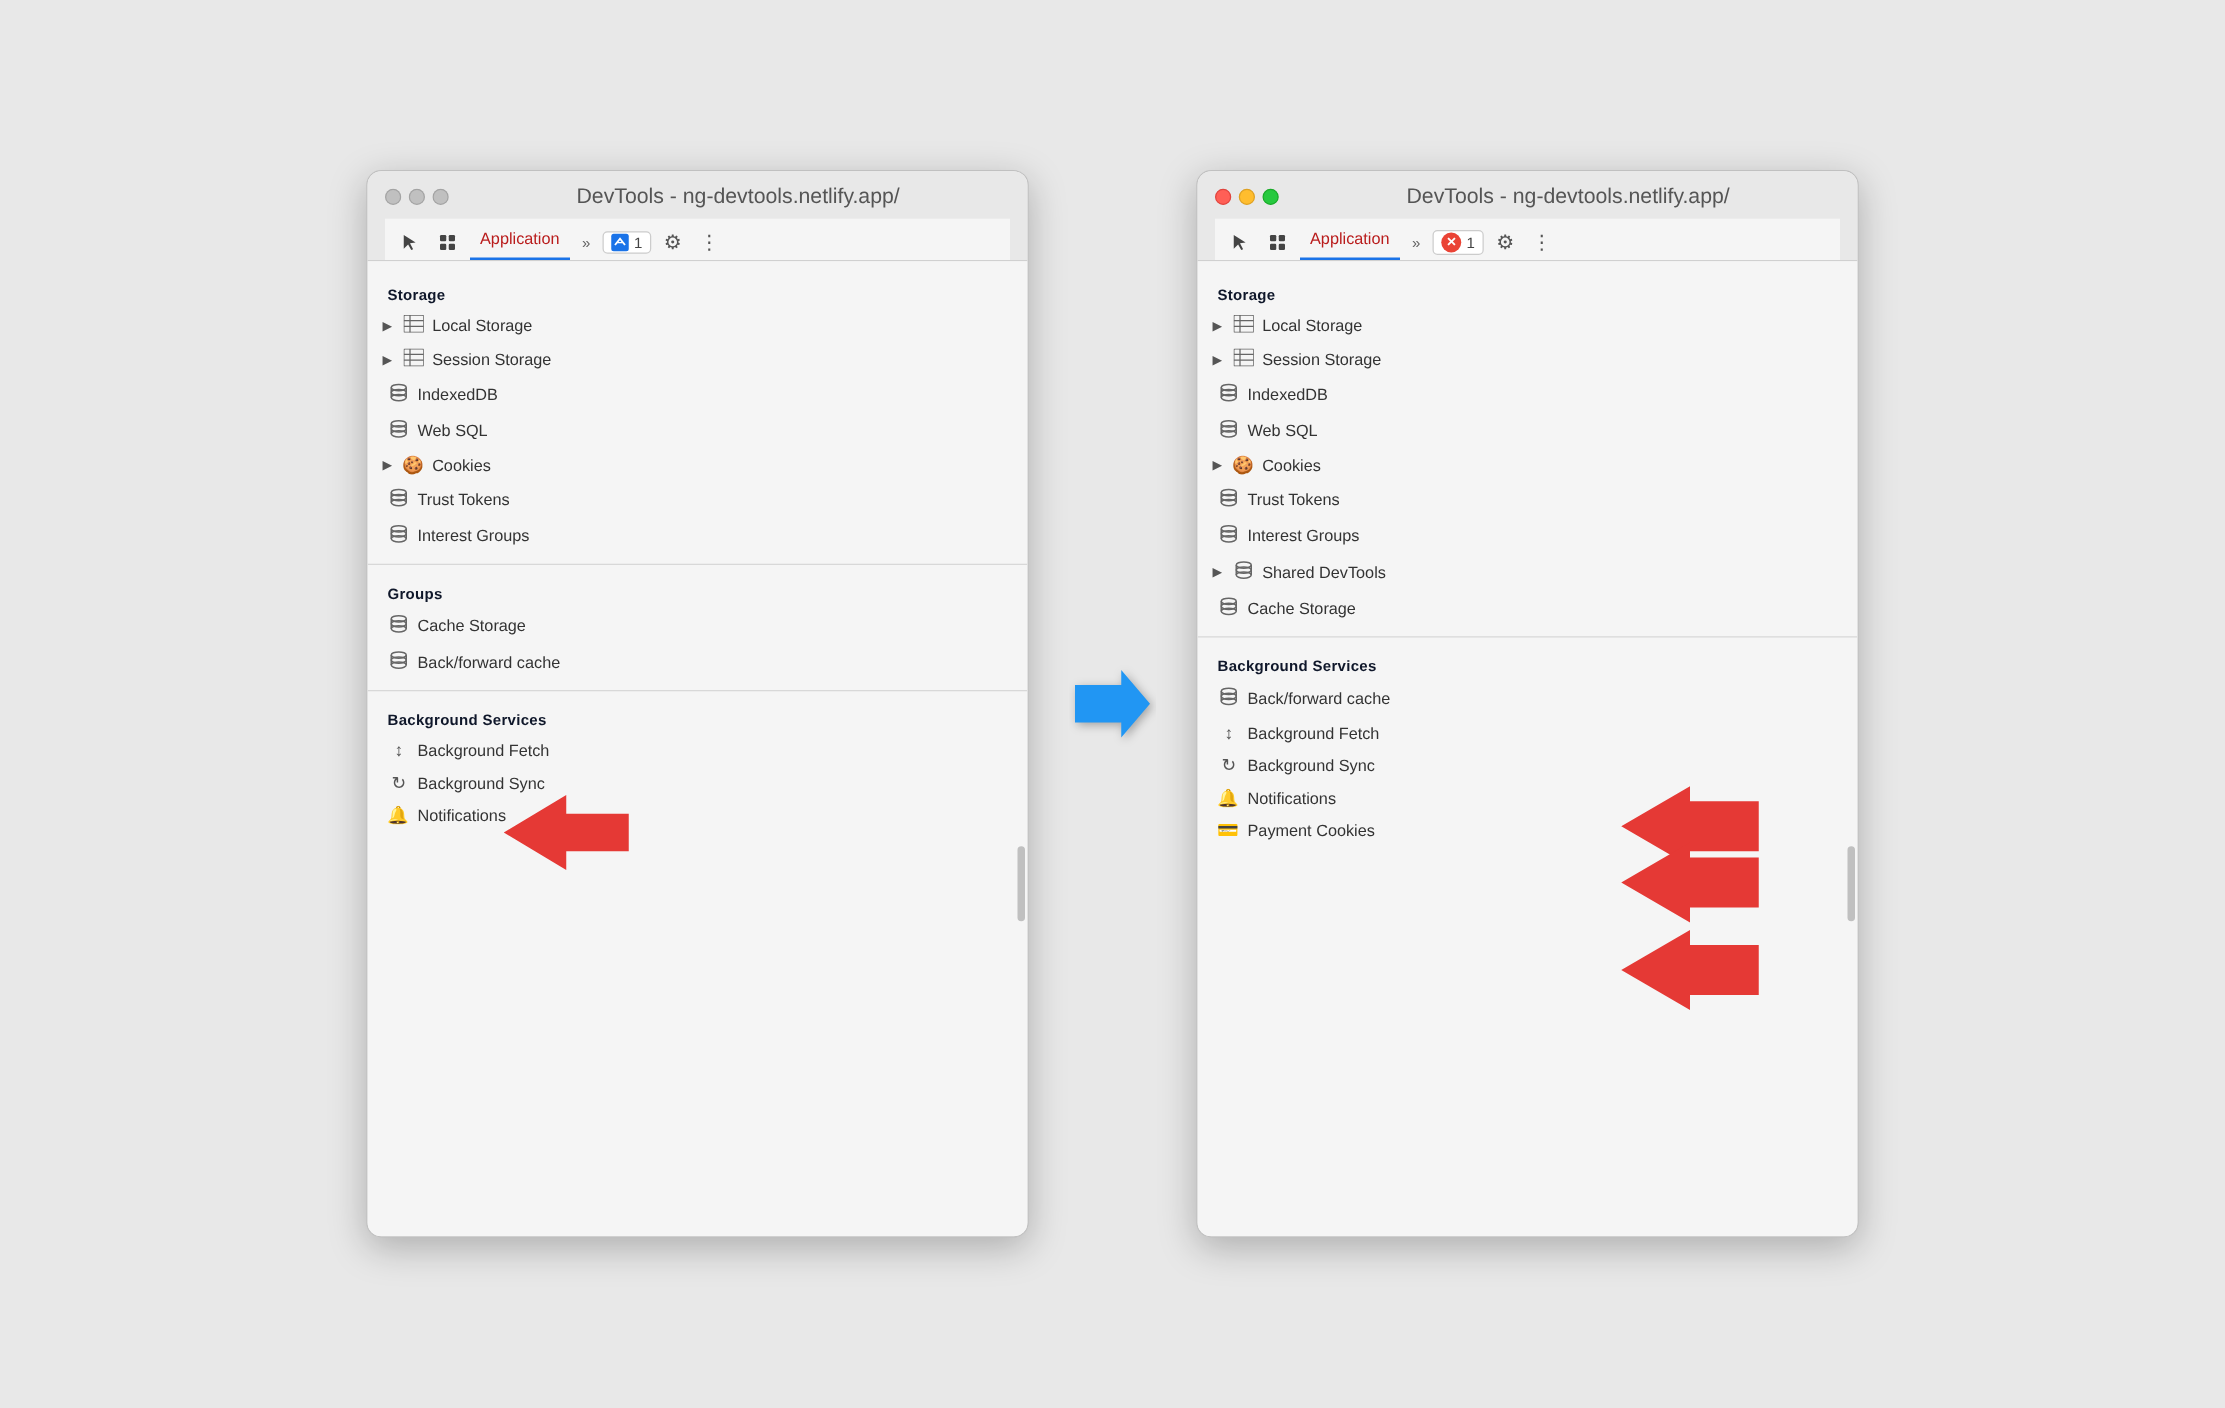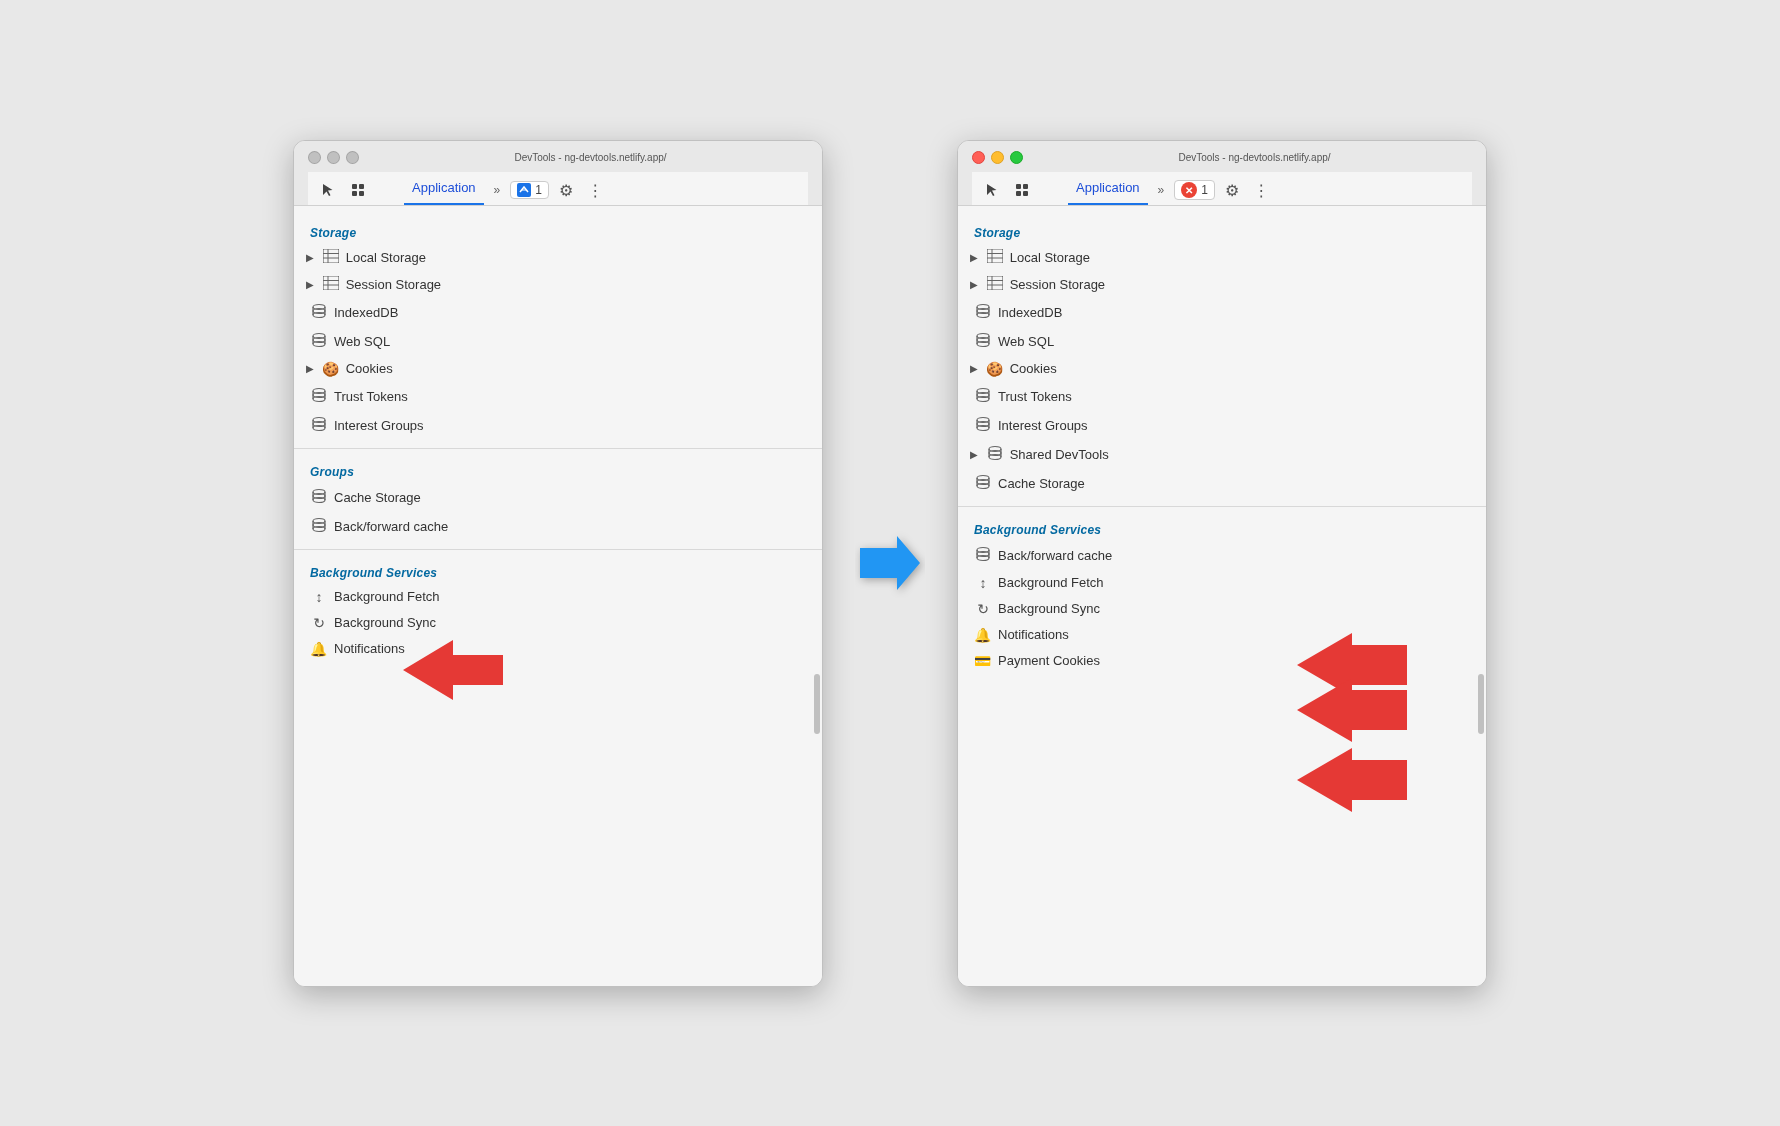--- a/index.html
+++ b/index.html
@@ -48,21 +48,21 @@
       width: 13px;
       height: 13px;
       border-radius: 50%;
       border: 1px solid rgba(0,0,0,0.15);
     }
     .traffic-light.close { background: #ff5f56; border-color: #e0443e; }
     .traffic-light.minimize { background: #ffbd2e; border-color: #dea123; }
     .traffic-light.maximize { background: #27c93f; border-color: #1aab29; }
     .traffic-light.gray { background: #c0c0c0; }
     .window-title {
-      font-size: 10px;
+      font-size: 17px;
       color: #555;
       font-weight: 400;
       flex: 1;
       text-align: center;
     }
     
     .toolbar {
       display: flex;
       align-items: center;
       padding: 4px 8px 0 8px;
@@ -75,26 +75,25 @@
       display: flex;
       align-items: center;
       justify-content: center;
       color: #444;
       font-size: 14px;
       cursor: pointer;
       border-radius: 3px;
     }
     .tab-application {
       font-size: 13px;
-      color: #1d4ed8;
+      color: #b91c1c;
       font-weight: 500;
       padding: 4px 8px 8px 8px;
       border-bottom: 2px solid #1a73e8;
       cursor: pointer;
-      margin-left: 28px;
     }
     .toolbar-chevron {
       font-size: 12px;
       color: #666;
       padding: 2px 4px;
       cursor: pointer;
     }
     .badge {
       display: flex;
       align-items: center;
@@ -141,24 +140,23 @@
       background: #f5f5f5;
       padding: 12px 0;
       font-size: 13px;
       overflow-y: auto;
       height: 780px;
       position: relative;
     }
     .section-label {
       font-size: 12px;
       font-weight: 600;
-      color: #0369a1;
+      color: #0f172a;
       padding: 8px 16px 4px 16px;
       letter-spacing: 0.02em;
-      font-style: italic;
     }
     .sidebar-item {
       display: flex;
       align-items: center;
       gap: 6px;
       padding: 5px 16px 5px 20px;
       color: #333;
       cursor: pointer;
       font-size: 13px;
       white-space: nowrap;

